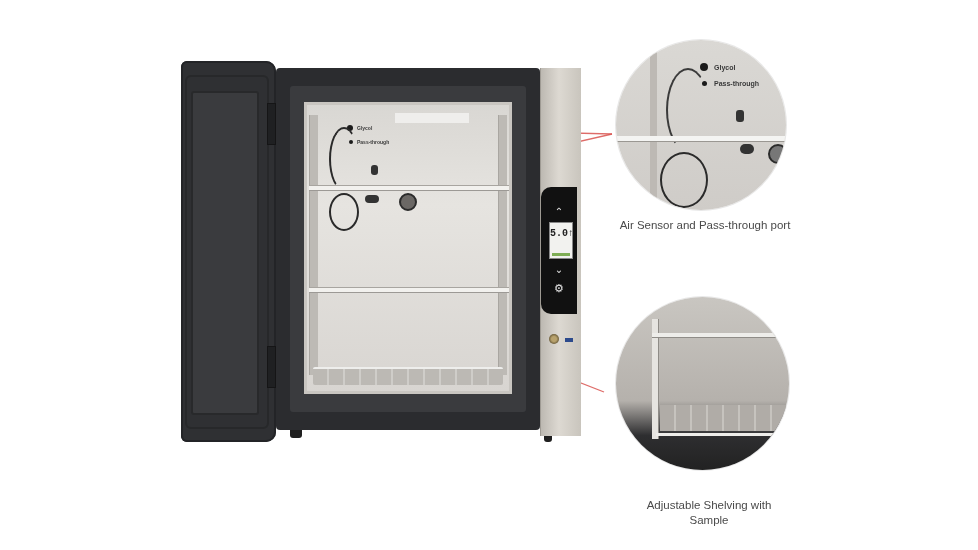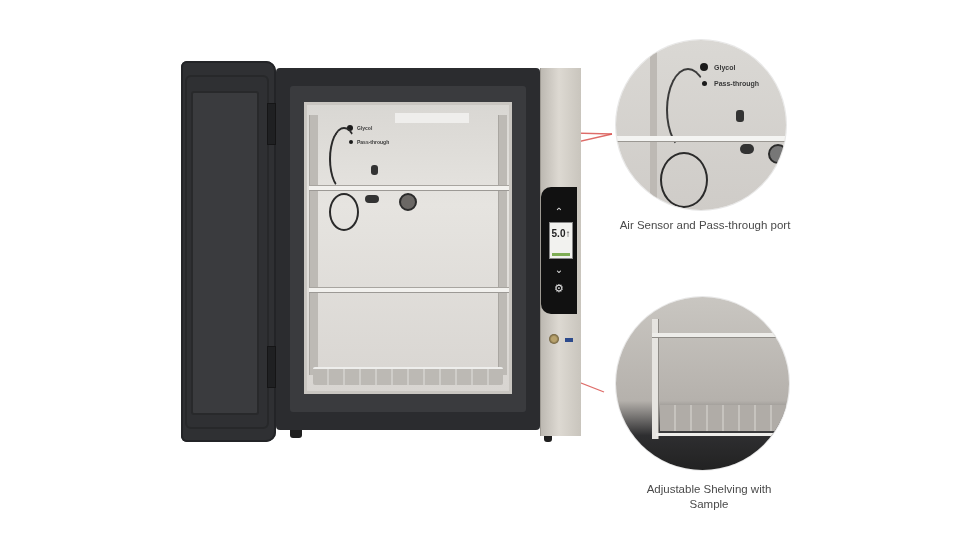--- a/index.html
+++ b/index.html
@@ -21,21 +21,21 @@
   .bottom-tray { left:6px; bottom:6px; width:190px; height:16px; background:repeating-linear-gradient(90deg,#bcb9b4 0 14px,#cfcdc9 14px 16px); border-top:2px solid #eeeeec; border-radius:2px; }
   .label-plate { left:88px; top:8px; width:74px; height:10px; background:#efeeec; }
   .port-dot { width:6px; height:6px; border-radius:50%; background:#1b1b1b; }
   .port-text { font-size:5px; color:#3a3a3a; font-weight:bold; }
   .cable { border:2px solid #2a2a2a; border-radius:50%; }
   .sensor { background:#333; border-radius:3px; }
 
   
   .column { left:540px; top:68px; width:40px; height:368px; background:linear-gradient(90deg,#bdb9b2 0%, #ddd9d2 45%, #c9c5bd 100%); border-left:1px solid #9e9a93; }
   .ctrl-panel { left:541px; top:187px; width:36px; height:127px; background:#111; border-radius:10px 0 0 10px; }
-  .screen { left:8px; top:35px; width:22px; height:35px; background:#f2f2ef; border:1px solid #888; }
+  .screen { left:8px; top:35px; width:22px; height:35px; background:#f2f2ef; border:1px solid #888;font-family:Liberation Mono, monospace; }
   .screen-val { font-size:10px; font-weight:bold; color:#222; text-align:center; margin-top:6px; line-height:10px; }
   .screen-bar { height:3px; background:#7fae55; position:absolute; left:2px; right:2px; bottom:2px; }
   .btn-glyph { color:#e6e6e6; font-size:10px; line-height:10px; text-align:center; width:36px; }
   .knob { left:549px; top:334px; width:10px; height:10px; border-radius:50%; background:radial-gradient(circle,#b8a26d 0 35%,#6e5f3c 70%); }
   .usb { left:565px; top:338px; width:8px; height:4px; background:#2c4a8c; }
   .foot { width:12px; height:8px; background:#1f1f1f; border-radius:0 0 3px 3px; }
 
   
   .circle { border-radius:50%; overflow:hidden; background:#d7d5d1; box-shadow:0 0 0 1px #e8e8e8; }
   .circle1 { left:616px; top:40px; width:170px; height:170px; background:linear-gradient(180deg,#dad8d4 0%,#cfccc8 100%); }
@@ -118,16 +118,16 @@
 <div class="abs caption" style="left:598px;top:218px;width:214px;">
   <div>Air Sensor and Pass-through port</div>
 </div>
 
 <div class="abs circle circle2">
   <div class="abs" style="left:36px;top:22px;width:6px;height:120px;background:#e6e4e0;border-right:1px solid #8f8c87;"></div>
   <div class="abs" style="left:36px;top:36px;width:140px;height:4px;background:#eeedea;border-bottom:1px solid #8f8c87;"></div>
   <div class="abs" style="left:44px;top:108px;width:132px;height:26px;background:repeating-linear-gradient(90deg,#b0aca7 0 14px,#c6c3be 14px 16px);"></div>
   <div class="abs" style="left:40px;top:136px;width:140px;height:3px;background:#eeedea;"></div>
 </div>
-<div class="abs caption" style="left:602px;top:482px;width:214px;">
+<div class="abs caption" style="left:602px;top:498px;width:214px;">
   <div>Adjustable Shelving with</div>
   <div>Sample</div>
 </div>
 
 </body></html>

